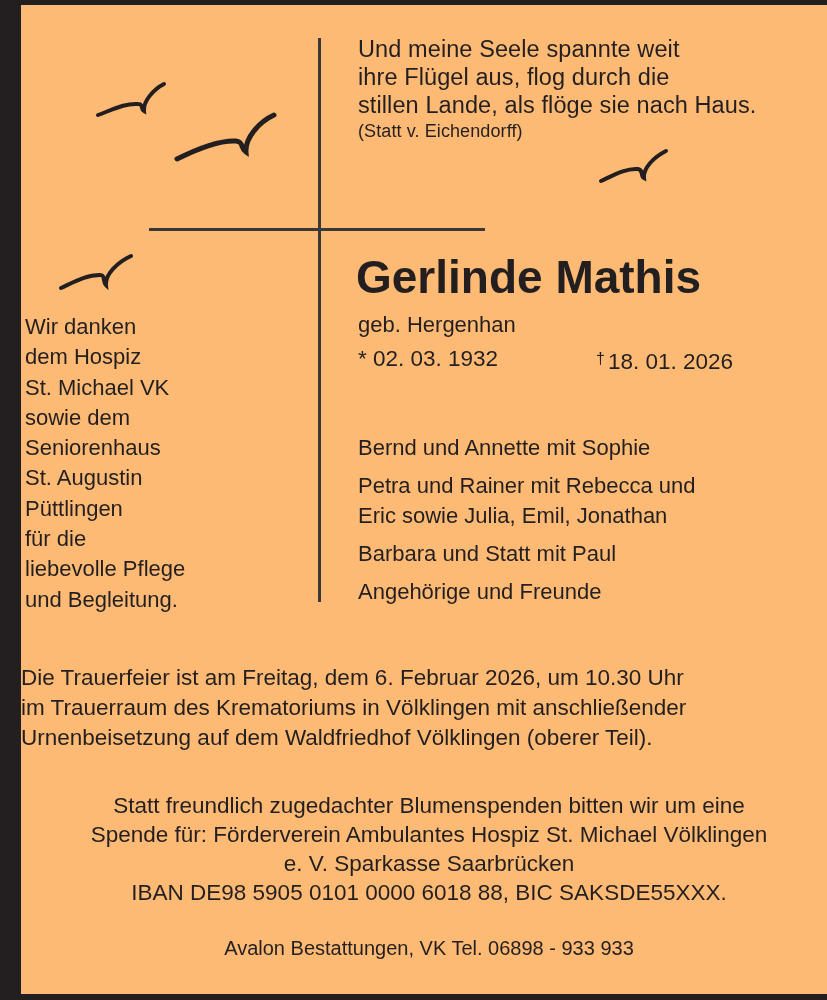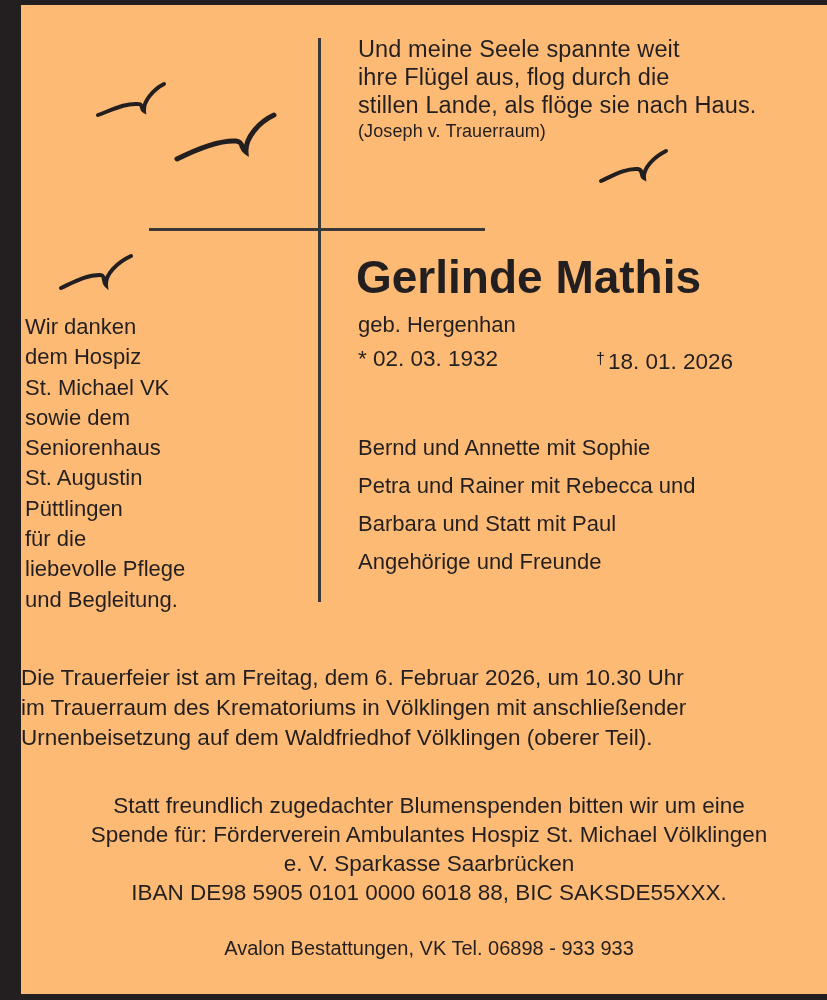--- a/index.html
+++ b/index.html
@@ -84,21 +84,21 @@
     <path d="M3 38 C16 32, 28 25, 42 25 C48 25, 44 31, 48 35 C47 24, 60 12, 73 6" fill="none" stroke="#231f20" stroke-width="4" stroke-linecap="round"></path>
   </svg>
   <svg class="bird" style="left:577px;top:141px" width="75" height="42" viewBox="0 0 75 42">
     <path d="M3 35 C16 29, 28 22, 40 23 C46 24, 42 30, 46 32 C45 22, 56 11, 68 5" fill="none" stroke="#231f20" stroke-width="4" stroke-linecap="round"></path>
   </svg>
 
   <div class="abs poem">
     <span class="line">Und meine Seele spannte weit</span>
     <span class="line">ihre Flügel aus, flog durch die</span>
     <span class="line">stillen Lande, als flöge sie nach Haus.</span>
-    <span class="author">(Joseph v. Trauerraum)</span>
+    <span class="author">(Statt v. Eichendorff)</span>
   </div>
 
   <div class="abs name">Gerlinde Mathis</div>
   <div class="abs maiden">geb. Hergenhan</div>
   <div class="abs born">* 02. 03. 1932</div>
   <div class="abs died">
     <span class="dagger">†</span><span>18. 01. 2026</span>
   </div>
 
   <div class="abs thanks">
@@ -113,20 +113,21 @@
     <span class="line">liebevolle Pflege</span>
     <span class="line">und Begleitung.</span>
   </div>
 
   <div class="abs family">
     <div class="grp">
       <span class="line">Bernd und Annette mit Sophie</span>
     </div>
     <div class="grp">
       <span class="line">Petra und Rainer mit Rebecca und</span>
+      <span class="line">Eric sowie Julia, Emil, Jonathan</span>
     </div>
     <div class="grp">
       <span class="line">Barbara und Statt mit Paul</span>
     </div>
     <div class="grp">
       <span class="line">Angehörige und Freunde</span>
     </div>
   </div>
 
   <div class="abs service">

